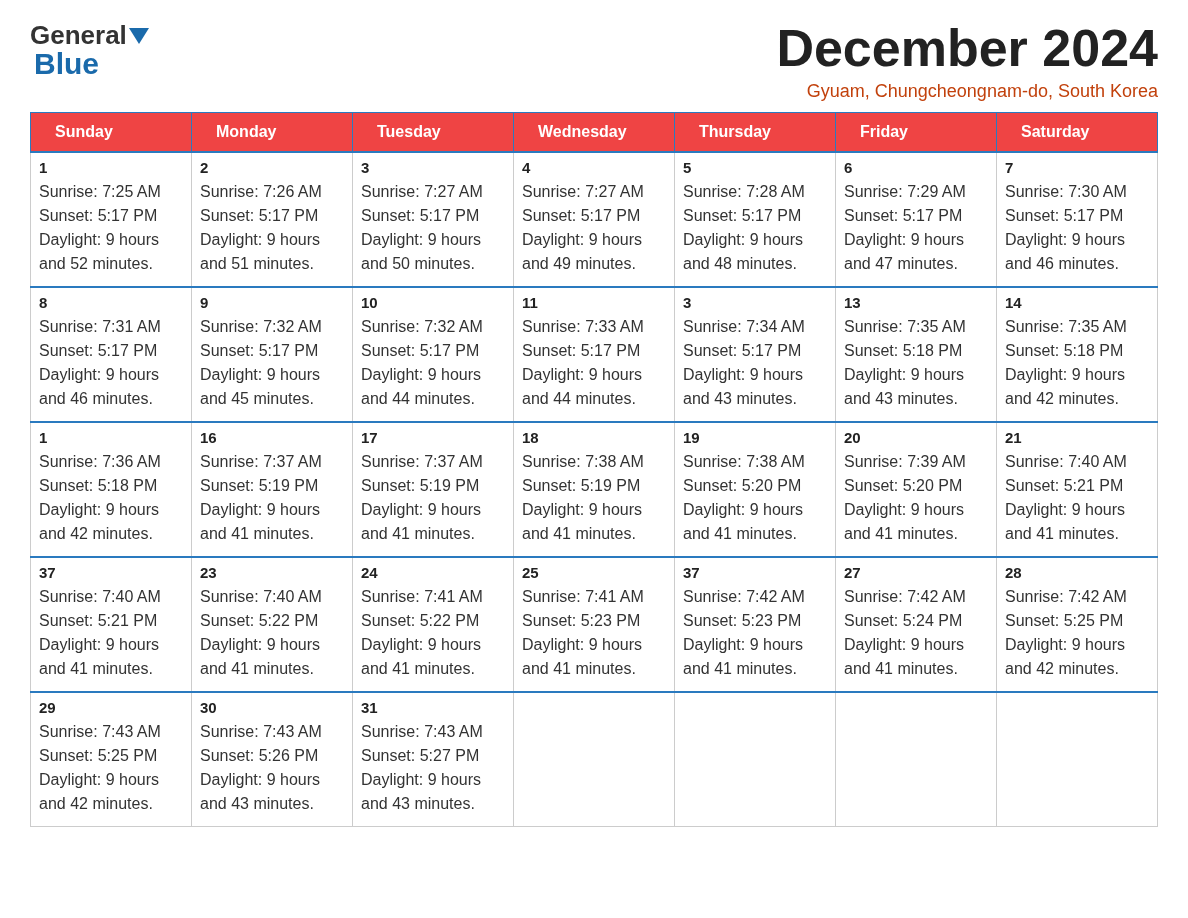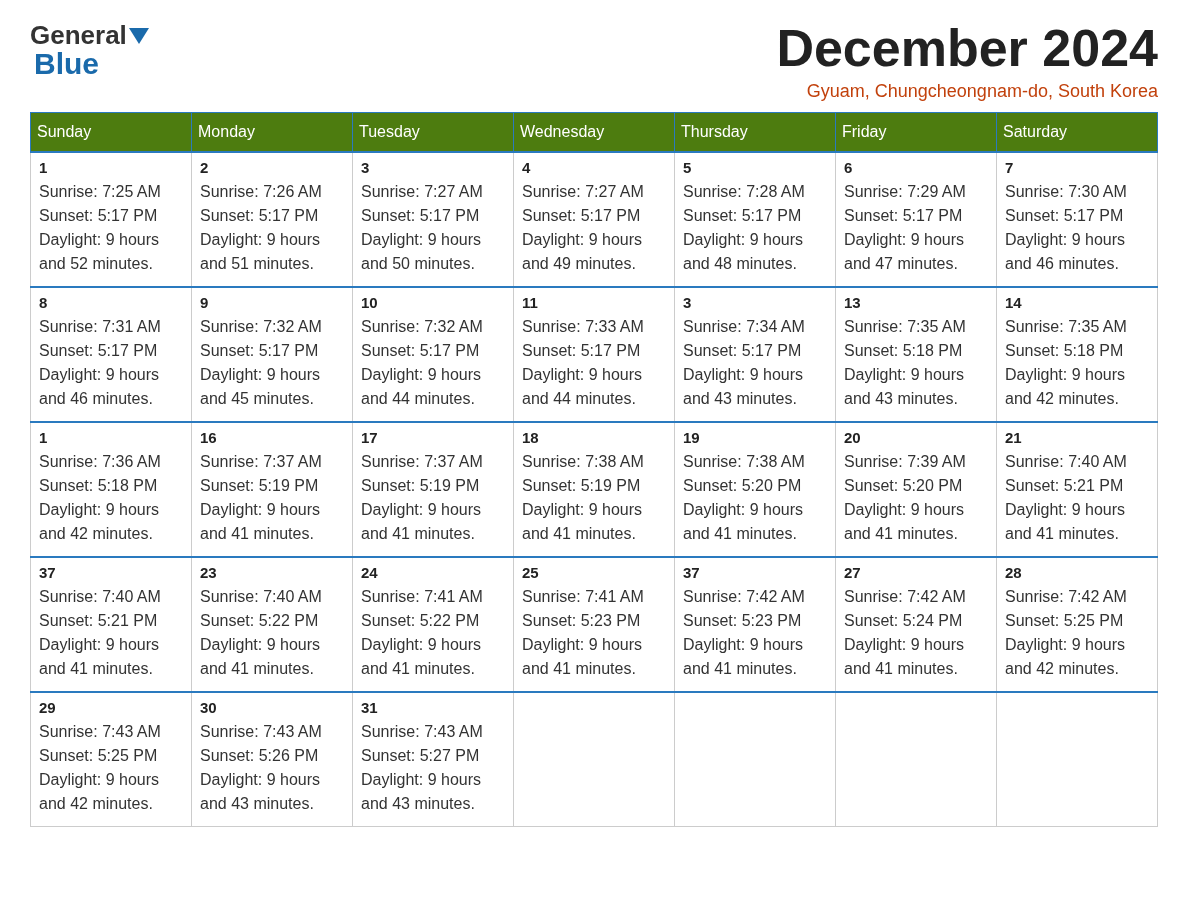--- a/index.html
+++ b/index.html
@@ -57,25 +57,25 @@
       font-size: 18px;
       color: #c2410c;
       margin-top: 4px;
     }
     .calendar-table {
       width: 100%;
       border-collapse: collapse;
       margin-top: 10px;
     }
     .calendar-table thead tr th {
-      background-color: #4d7c0f;
+      background-color: #ef4444;
       color: #fff;
       font-size: 16px;
-      font-weight: normal;
-      padding: 10px 6px;
+      font-weight: bold;
+      padding: 10px 24px;
       text-align: left;
       border: 1px solid #2a7abf;
     }
     .calendar-table tbody tr td {
       vertical-align: top;
       padding: 6px 8px 10px 8px;
       border: 1px solid #ccc;
       border-top: 2px solid #2a7abf;
       font-size: 13px;
       color: #333;

